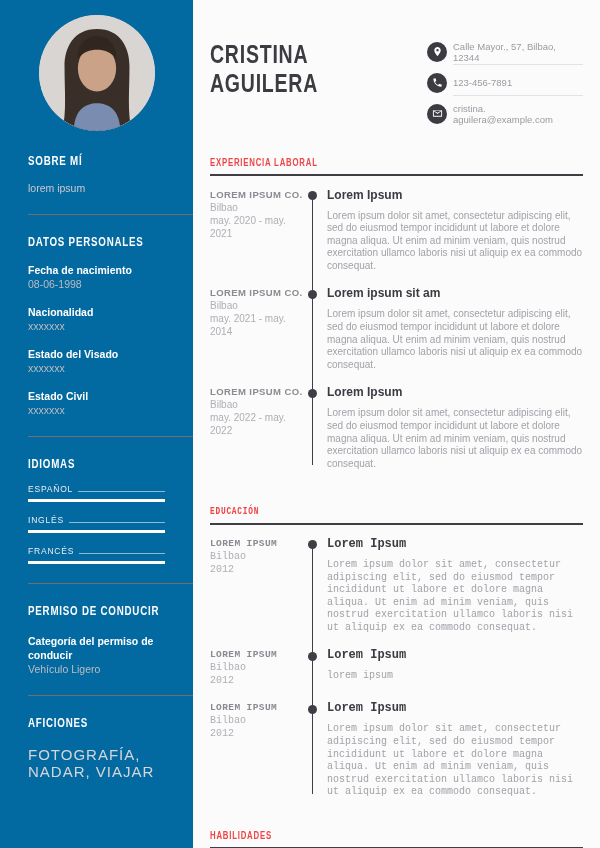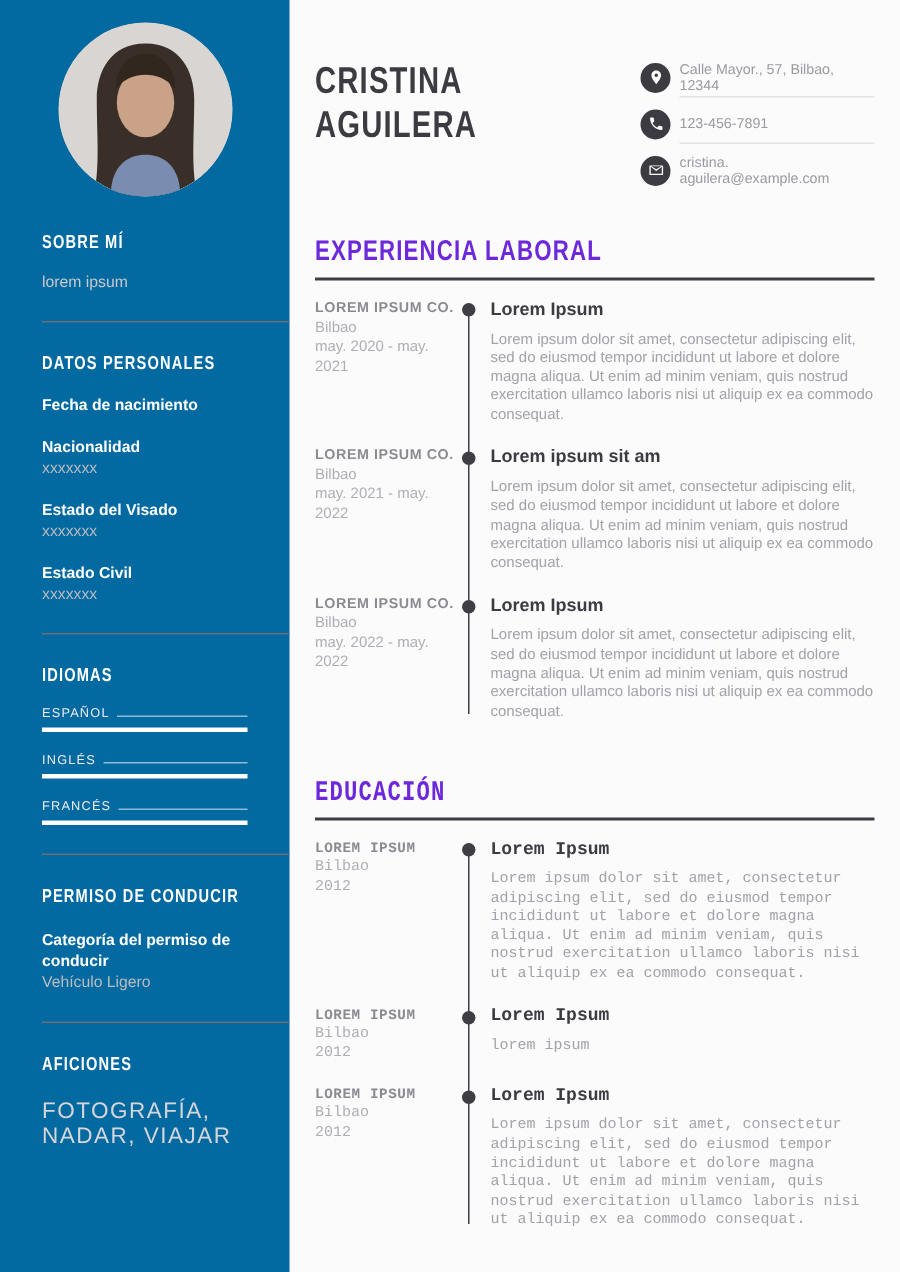--- a/index.html
+++ b/index.html
@@ -47,21 +47,21 @@
   .name { color:#3b3b41; font-weight:bold; font-size:25px; line-height:29px; }
   .contact { width:156px; margin-top:1px; }
   .c-row { display:flex; align-items:center; gap:6px; height:21px; }
   .c-icon { width:20px; height:20px; border-radius:50%; background:#3b3b41; flex-shrink:0;
             display:flex; align-items:center; justify-content:center; }
   .c-icon svg { width:11px; height:11px; fill:#ffffff; }
   .c-text { font-size:9.5px; color:#9a9aa0; }
   .c-sep { height:1px; background:#e3e3e7; margin:2px 0 2px 26px; }
   .c-gap { height:5px; }
 
-  section h3 { font-size:19px; font-weight:bold; color:#6d28d9; }
+  section h3 { font-size:10px; font-weight:bold; color:#ef4444; }
   .rule { height:1.5px; background:#3e3e44; margin-top:6px; }
 
   .exp-section { margin-top:33px; }
   .edu-section { margin-top:36px;font-family:Liberation Mono, monospace; }
 
   .t-entries { position:relative; margin-top:12px; }
   .t-entries::before { content:''; position:absolute; left:101.5px; top:5px; bottom:5px; width:1.8px; background:#3e3e44; }
   .entry { display:flex; margin-bottom:14px; }
   .entry:last-child { margin-bottom:0; }
   .e-left { width:97px; flex-shrink:0; }
@@ -101,20 +101,21 @@
     <div class="about-block">
       <h2 class="s-head"><span class="cond">SOBRE MÍ</span></h2>
       <p class="s-about-text">lorem ipsum</p>
       <div class="s-div"></div>
     </div>
 
     <div class="personal-block">
       <h2 class="s-head"><span class="cond">DATOS PERSONALES</span></h2>
       <div class="field">
         <div class="f-label">Fecha de nacimiento</div>
+        <div class="f-value">08-06-1998</div>
       </div>
       <div class="field">
         <div class="f-label">Nacionalidad</div>
         <div class="f-value">xxxxxxx</div>
       </div>
       <div class="field">
         <div class="f-label">Estado del Visado</div>
         <div class="f-value">xxxxxxx</div>
       </div>
       <div class="field">
@@ -221,21 +222,21 @@
           <div class="e-right">
             <div class="e-title">Lorem Ipsum</div>
             <div class="e-body">Lorem ipsum dolor sit amet, consectetur adipiscing elit, sed do eiusmod tempor incididunt ut labore et dolore magna aliqua. Ut enim ad minim veniam, quis nostrud exercitation ullamco laboris nisi ut aliquip ex ea commodo consequat.</div>
           </div>
         </div>
 
         <div class="entry">
           <div class="e-left">
             <div class="e-company">LOREM IPSUM CO.</div>
             <div class="e-sub">Bilbao</div>
-            <div class="e-sub">may. 2021 - may. 2022</div>
+            <div class="e-sub">may. 2021 - may. 2014</div>
           </div>
           <div class="e-mid">
               <div class="dot"></div>
             </div>
           <div class="e-right">
             <div class="e-title">Lorem ipsum sit am</div>
             <div class="e-body">Lorem ipsum dolor sit amet, consectetur adipiscing elit, sed do eiusmod tempor incididunt ut labore et dolore magna aliqua. Ut enim ad minim veniam, quis nostrud exercitation ullamco laboris nisi ut aliquip ex ea commodo consequat.</div>
           </div>
         </div>
 

